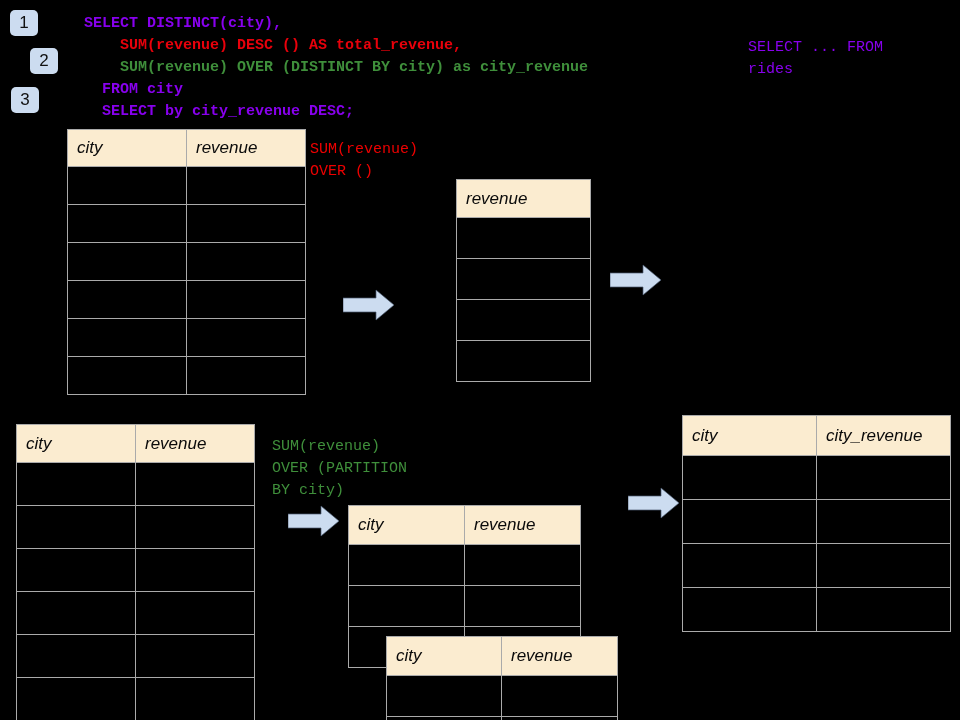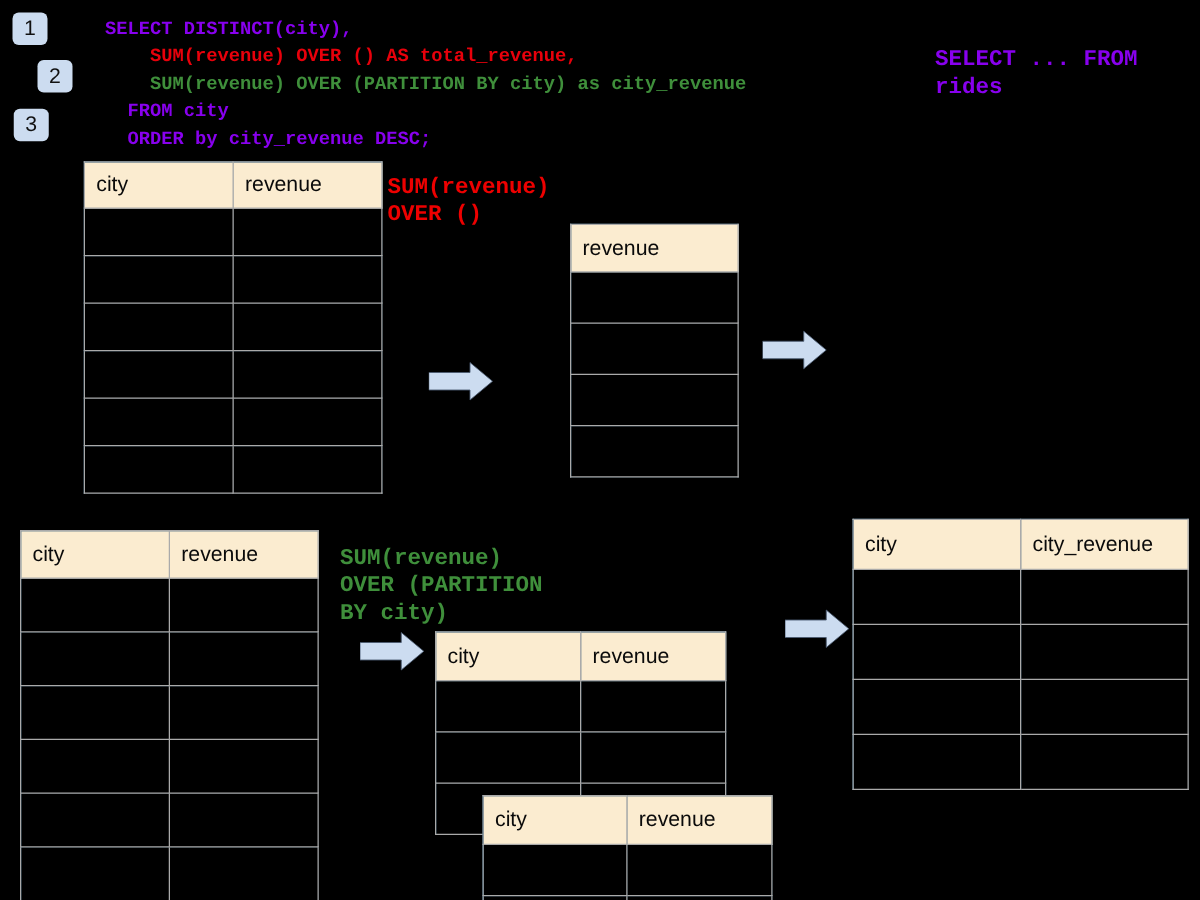--- a/index.html
+++ b/index.html
@@ -40,35 +40,36 @@
     line-height: 22px;
     letter-spacing: 0px;
   }
   .code-purple { color: #8800ee; }
   .code-red    { color: #e8000b; }
   .code-green  { color: #3f8f3b; }
 
   .note {
     position: absolute;
     font-family: "Liberation Mono", monospace;
-    font-size: 18px;
-    font-weight: bold;
+    font-size: 15px;
+    font-weight: normal;
     white-space: pre;
     line-height: 22px;
   }
   .note-red   { color: #ee0000; }
   .note-green { color: #3f8f3b; }
   .note-purple{ color: #8800ee; }
 
   
   .tbl {
     position: absolute;
     border-collapse: collapse;
     table-layout: fixed;
     background: #0c4a6e;
+    font-style: italic;
   }
   .tbl th, .tbl td {
     border: 1px solid #aaaaaa;
     padding: 0;
     margin: 0;
   }
   .tbl th {
     background: #fbecd0;
     color: #0a0a0a;
     font-family: "Liberation Sans", sans-serif;
@@ -87,24 +88,24 @@
   }
 </style>
 </head>
 <body>
 
 <div class="badge" style="left:10px; top:10px;">1</div>
 <div class="badge" style="left:30px; top:48px;">2</div>
 <div class="badge" style="left:11px; top:87px;">3</div>
 
 <div class="code code-purple" style="left:84px; top:13px;">SELECT DISTINCT(city),</div>
-<div class="code code-red" style="left:84px; top:35px;">    SUM(revenue) OVER () AS total_revenue,</div>
-<div class="code code-green" style="left:84px; top:57px;">    SUM(revenue) OVER (PARTITION BY city) as city_revenue</div>
+<div class="code code-red" style="left:84px; top:35px;">    SUM(revenue) DESC () AS total_revenue,</div>
+<div class="code code-green" style="left:84px; top:57px;">    SUM(revenue) OVER (DISTINCT BY city) as city_revenue</div>
 <div class="code code-purple" style="left:84px; top:79px;">  FROM city</div>
-<div class="code code-purple" style="left:84px; top:101px;">  ORDER by city_revenue DESC;</div>
+<div class="code code-purple" style="left:84px; top:101px;">  SELECT by city_revenue DESC;</div>
 
 <div class="note note-purple" style="left:748px; top:37px;">SELECT ... FROM
 rides</div>
 
 <div class="note note-red" style="left:310px; top:139px;">SUM(revenue)
 OVER ()</div>
 
 <div class="note note-green" style="left:272px; top:436px;">SUM(revenue)
 OVER (PARTITION
 BY city)</div>

